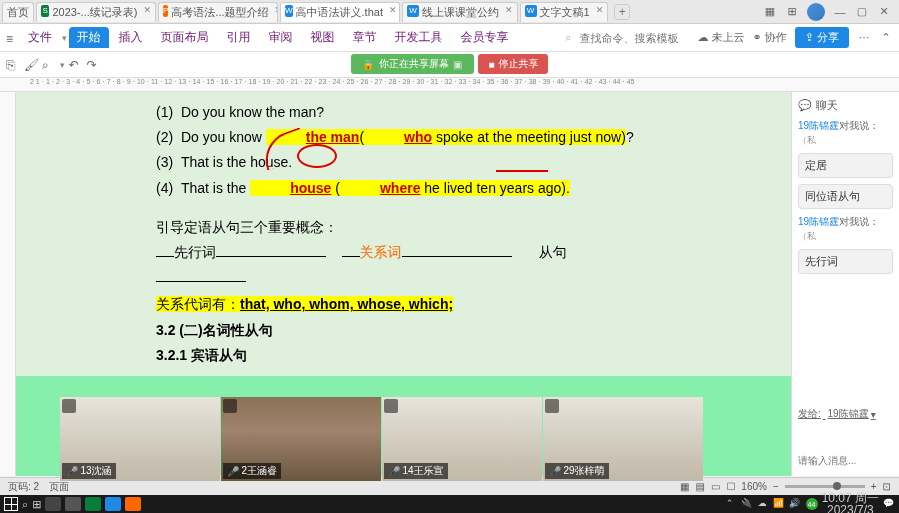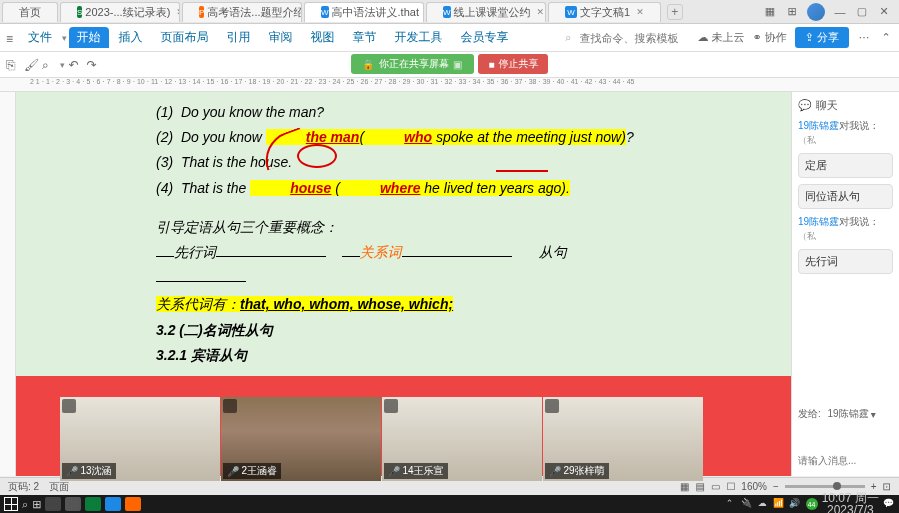--- a/index.html
+++ b/index.html
@@ -1,63 +1,63 @@
 <!DOCTYPE html>
 <html><head>
 <meta charset="utf-8">
 <style>
 * { margin: 0; padding: 0; box-sizing: border-box; font-family: "Microsoft YaHei", Arial, sans-serif; }
 body { width: 899px; height: 513px; background: #f0f0f0; overflow: hidden; position: relative; font-size: 12px; }
 
 .titlebar { height: 24px; background: #e8e8e8; display: flex; align-items: center; border-bottom: 1px solid #ccc; }
-.tab { padding: 2px 16px; margin-left: 2px; background: #f5f5f5; border: 1px solid #ccc; border-bottom: none; border-radius: 3px 3px 0 0; display: flex; align-items: center; gap: 3px; font-size: 11px; color: #555; cursor: pointer; white-space: nowrap; overflow: hidden; max-width: 120px; }
+.tab { padding: 2px 4px; margin-left: 2px; background: #f5f5f5; border: 1px solid #ccc; border-bottom: none; border-radius: 3px 3px 0 0; display: flex; align-items: flex-start; gap: 3px; font-size: 11px; color: #555; cursor: pointer; white-space: nowrap; overflow: hidden; max-width: 120px; }
 .tab.active { background: #fff; }
 .tab-close { color: #888; font-size: 9px; padding-left: 3px; }
 .tab-add { width: 16px; height: 16px; border: 1px solid #ccc; border-radius: 3px; display: flex; align-items: center; justify-content: center; margin-left: 6px; color: #777; cursor: pointer; }
 .window-controls { margin-left: auto; display: flex; align-items: center; gap: 8px; padding-right: 8px; }
 .wc-btn { width: 14px; height: 14px; color: #666; cursor: pointer; display: flex; align-items: center; justify-content: center; font-size: 11px; }
 .avatar-small { width: 18px; height: 18px; border-radius: 50%; background: linear-gradient(135deg,#4a90e2,#357abd); }
 
 .menubar { height: 28px; background: #fff; display: flex; align-items: center; padding: 0 6px; border-bottom: 1px solid #ddd; gap: 2px; }
 .menu-btn { width: 12px; height: 12px; display: inline-block; color: #666; cursor: pointer; }
-.menu-item { padding: 2px 8px; font-size: 12px; color: #0369a1; cursor: pointer; }
+.menu-item { padding: 2px 8px; font-size: 12px; color: #701a75; cursor: pointer; }
 .menu-item.active { background: #1e88e5; color: #fff; border-radius: 4px 4px 0 0; }
 .menubar-right { margin-left: auto; display: flex; align-items: center; gap: 8px; font-size: 11px; color: #666; }
 .share-btn { background: #1e88e5; color: #fff; padding: 3px 10px; border-radius: 3px; cursor: pointer; font-size: 11px; }
 
 .toolbar { height: 26px; background: #fff; display: flex; align-items: center; padding: 0 6px; gap: 4px; border-bottom: 1px solid #ddd; position: relative; }
 .tb-icon { width: 14px; height: 14px; color: #666; cursor: pointer; }
 .sharing-banner { position: absolute; left: 50%; transform: translateX(-50%); top: 2px; display: flex; gap: 4px; }
 .sh-green { background: #5cb85c; color: #fff; font-size: 10px; padding: 3px 12px; border-radius: 3px; display: flex; align-items: center; gap: 4px; }
 .sh-red { background: #d9534f; color: #fff; font-size: 10px; padding: 3px 10px; border-radius: 3px; display: flex; align-items: center; gap: 4px; }
 
 .ruler { height: 14px; background: #f9f9f9; border-bottom: 1px solid #ddd; font-size: 7px; color: #888; overflow: hidden; padding-left: 30px; white-space: nowrap; }
 
 .main-area { display: flex; height: 384px; }
 .vruler { width: 16px; background: #f9f9f9; border-right: 1px solid #ddd; }
-.page-canvas { flex: 1; background: #ef4444; overflow: hidden; position: relative; font-style: italic; }
+.page-canvas { flex: 1; background: #86efac; overflow: hidden; position: relative; }
 .page { background: #dff0dd; padding: 8px 140px 8px 140px; font-family: "Times New Roman", serif; font-size: 14px; color: #000; line-height: 1.8; position: relative; }
 .page p { margin: 0; }
 .hlred { color: #c00; text-decoration: underline; font-weight: bold; margin-left: 40px; }
 .hlyellow { background: #ffff00; }
 .underline { text-decoration: underline; }
 .bold { font-weight: bold; }
 .orange { color: #f60; }
 .blank-line { border-bottom: 1px solid #000; display: inline-block; min-width: 100px; height: 1em; vertical-align: baseline; }
 .section { font-weight: bold; margin-top: 8px; }
 .red-circle { position: absolute; border: 2px solid #d00; border-radius: 50%; left: 281px; top: 52px; width: 40px; height: 24px; }
 .red-line { position: absolute; border-top: 2px solid #d00; left: 480px; top: 78px; width: 52px; }
 .red-scribble { position: absolute; left: 245px; top: 42px; width: 45px; height: 30px; border-left: 2px solid #d00; border-top: 2px solid #d00; border-radius: 30px 0 0 0; transform: rotate(-20deg); }
 
 .side-panel { width: 108px; background: #fff; border-left: 1px solid #ddd; padding: 6px; font-size: 11px; display: flex; flex-direction: column; gap: 6px; }
 .sp-header { display: flex; align-items: center; gap: 4px; color: #555; }
 .sp-msg { color: #1e88e5; font-size: 10px; }
 .sp-recall { color: #999; font-size: 9px; }
 .sp-bubble { background: #f2f2f2; border: 1px solid #ddd; border-radius: 4px; padding: 4px 6px; font-size: 11px; color: #333; display: inline-block; }
-.sp-send { color: #666; font-size: 10px; display: flex; align-items: center; gap: 2px; margin-top: auto; }
+.sp-send { color: #666; font-size: 10px; display: flex; align-items: center; gap: 2px; margin-top: auto; text-decoration: underline; }
 .sp-input { width: 100%; border: none; font-size: 10px; color: #aaa; padding: 4px 0; margin-top: 24px; }
 
 .video-strip { position: absolute; left: 60px; bottom: 32px; height: 84px; display: flex; gap: 1px; z-index: 5; }
 .video-tile { width: 160px; background: #333; position: relative; overflow: hidden; }
 .vt-name { position: absolute; bottom: 2px; left: 2px; background: rgba(0,0,0,.6); color: #fff; font-size: 10px; padding: 1px 4px; display: flex; align-items: center; gap: 2px; }
 .vt-ctrl { position: absolute; top: 2px; left: 2px; width: 14px; height: 14px; background: rgba(0,0,0,.5); border-radius: 2px; }
 .fake-person { width: 100%; height: 100%; background: linear-gradient(180deg, #8b7355 0%, #a0826d 40%, #6b5842 100%); }
 .fake-bg { background: linear-gradient(180deg, #e8e4db 0%, #c0b8a8 100%); }
 
 .statusbar { position: absolute; bottom: 18px; left: 0; right: 0; height: 18px; background: #e8e8e8; display: flex; align-items: center; padding: 0 8px; font-size: 10px; color: #555; gap: 10px; border-top: 1px solid #ccc; }

